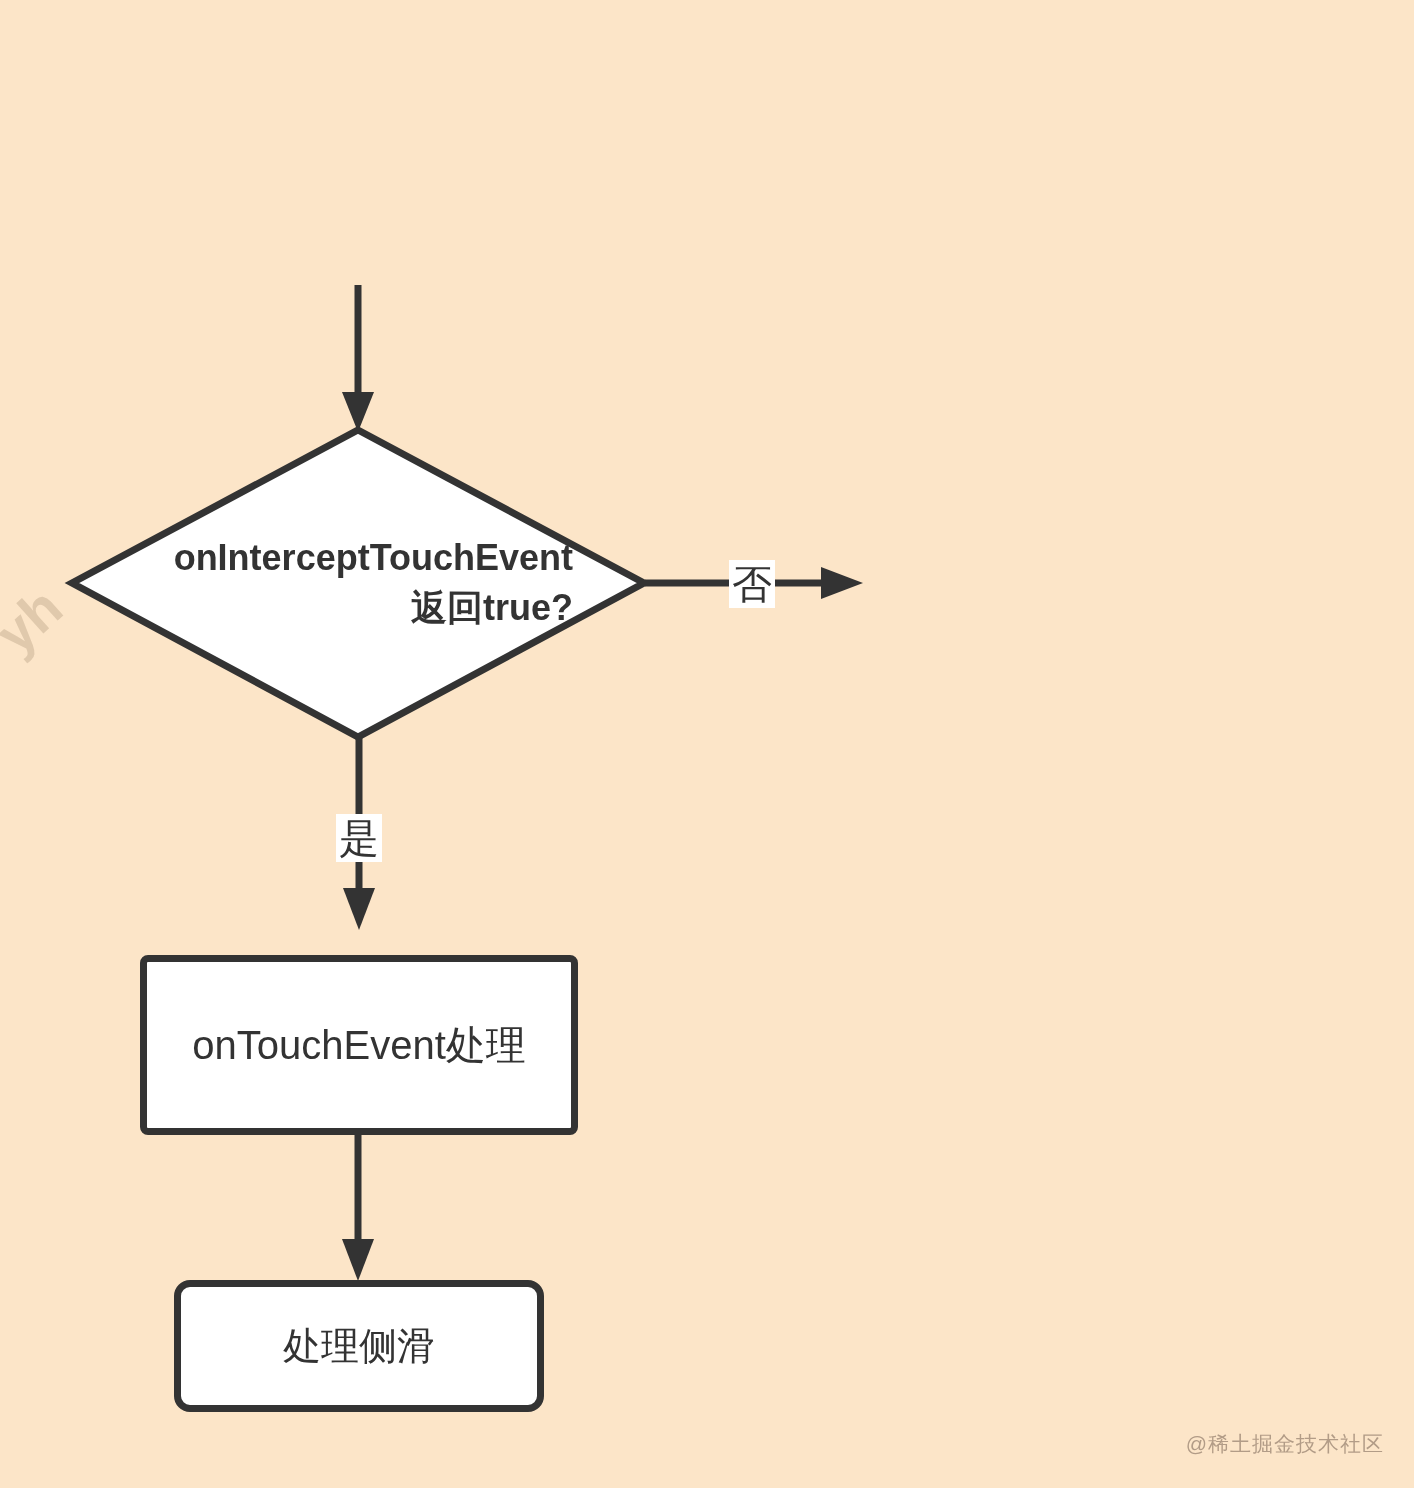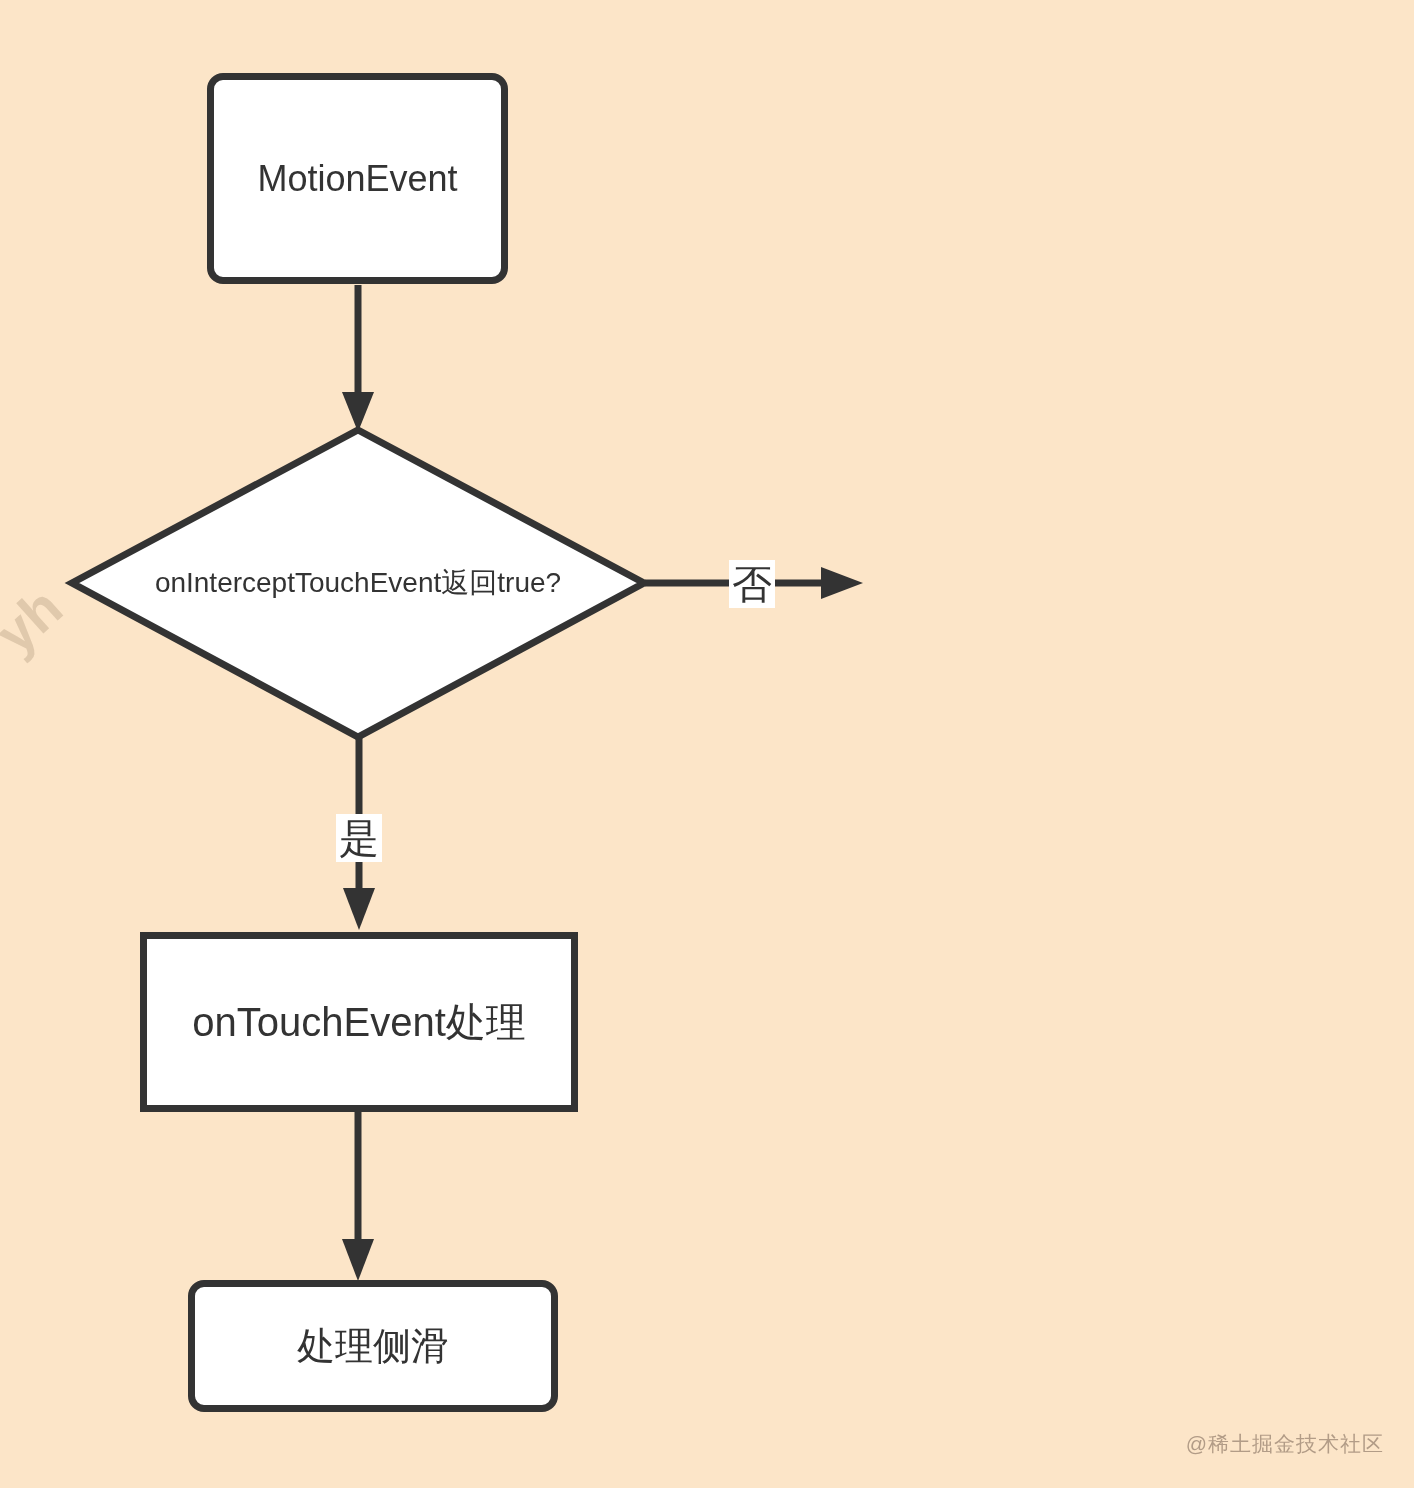--- a/index.html
+++ b/index.html
@@ -44,55 +44,56 @@
     box-sizing: border-box;
     background: var(--fill, #ffffff);
     border: 7px solid var(--stroke, #333333);
     display: flex;
     align-items: center;
     justify-content: center;
     text-align: center;
     color: var(--text, #333333);
   }
   .node.rounded { border-radius: 16px; }
-  .node.square  { border-radius: 0; }
+  .node.square  { border-radius: 8px; margin-top: 23px; }
 
   .node-motion {
     left: 207px; top: 73px;
     width: 301px; height: 211px;
     font-size: 36px;
   }
   .node-recycler {
     left: 866px; top: 492px;
     width: 474px; height: 180px;
     font-size: 40px;
   }
   .node-ontouch {
     left: 140px; top: 932px;
     width: 438px; height: 180px;
     font-size: 40px;
   }
   .node-sideslide {
-    left: 188px; top: 1280px;
+    left: 174px; top: 1280px;
     width: 370px; height: 132px;
     font-size: 38px;
   }
   .decision-label {
     position: absolute;
     left: 143px; top: 523px;
     width: 430px; height: 120px;
     display: flex;
     align-items: center;
     justify-content: center;
-    text-align: center;
-    font-size: 28px;
+    text-align: right;
+    font-size: 36px;
     line-height: 1.38;
     overflow: visible;
     white-space: normal;
     color: var(--text, #333333);
+    font-weight: bold;
   }
   .edge-label {
     position: absolute;
     background: var(--fill, #ffffff);
     font-size: 40px;
     line-height: 1.15;
     padding: 1px 3px;
     transform: translate(-50%, -50%);
     color: var(--text, #333333);
   }
@@ -133,23 +134,20 @@
     <line class="edge" x1="645" y1="583" x2="823" y2="583"></line>
     <polygon class="arrowhead" points="863,583 821,567 821,599"></polygon>
 
     <line class="edge" x1="359" y1="738" x2="359" y2="888"></line>
     <polygon class="arrowhead" points="359,930 343,888 375,888"></polygon>
 
     <line class="edge" x1="358" y1="1112" x2="358" y2="1240"></line>
     <polygon class="arrowhead" points="358,1281 342,1239 374,1239"></polygon>
   </svg>
 
-  <div class="node rounded node-motion">
-    <span>MotionEvent</span>
-  </div>
 
   <div class="decision-label">onInterceptTouchEvent返回true?</div>
 
 
   <div class="node square node-ontouch">
     <span>onTouchEvent处理</span>
   </div>
 
   <div class="node rounded node-sideslide">
     <span>处理侧滑</span>

